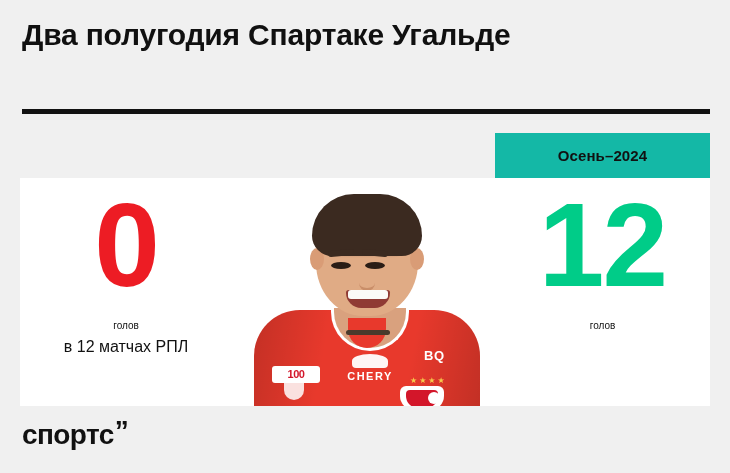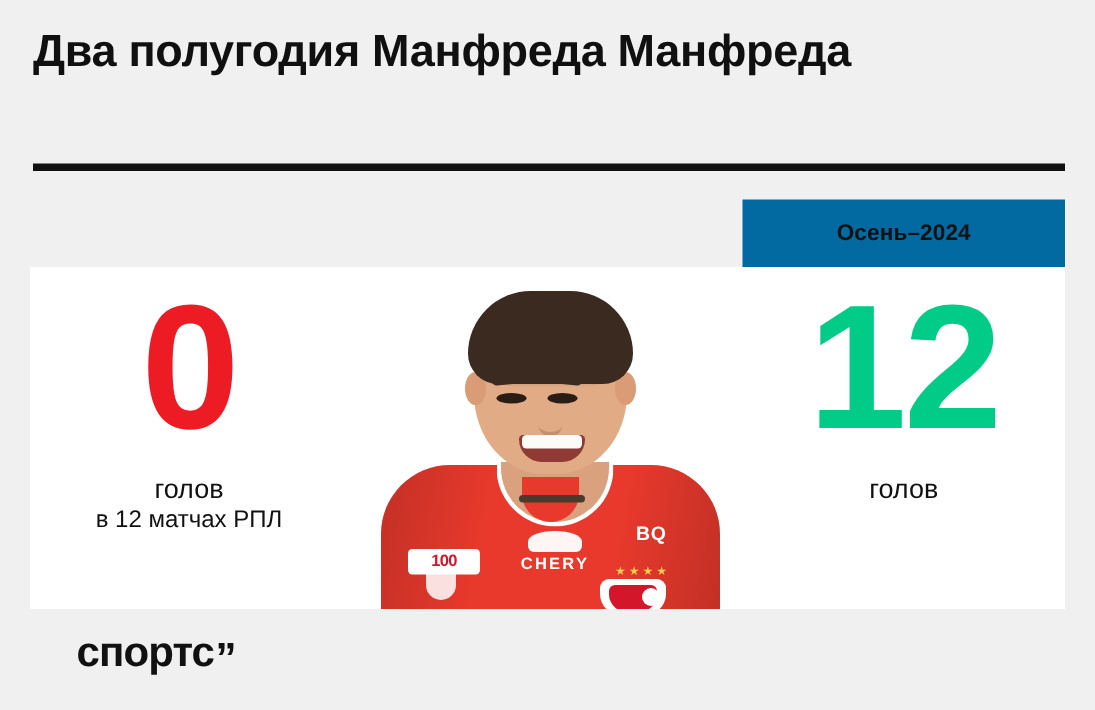--- a/index.html
+++ b/index.html
@@ -75,21 +75,21 @@
     white-space: nowrap;
   }
   .badge-spring {
     left: 20px;
     width: 212px;
     background: #f2dcdd;
   }
   .badge-autumn {
     left: 495px;
     width: 215px;
-    background: #0369a1;
+    background: #14b8a6;
   }
 
   
   .stat {
     position: absolute;
     top: 186px;
     width: 212px;
     text-align: center;
   }
   .stat-left  { left: 20px; }
@@ -99,21 +99,21 @@
     font-size: 118px;
     line-height: 118px;
     font-weight: bold;
     letter-spacing: -2px;
     height: 128px;
   }
   .stat-number.red   { color: #ed1c24; }
   .stat-number.green { color: #00cc88; }
 
   .stat-caption-1 {
-    font-size: 18px;
+    font-size: 10px;
     line-height: 20px;
     color: #111111;
     margin-top: 2px;
   }
   .stat-caption-2 {
     font-size: 16px;
     line-height: 22px;
     color: #111111;
   }
 
@@ -315,22 +315,21 @@
     background: rgba(255,255,255,0.85);
     border-radius: 3px 3px 10px 10px;
   }
 
   
   .footer-logo {
     position: absolute;
     left: 22px;
     top: 421px;
     display: flex;
-    align-items: flex-end;
-    margin-left: 29px;
+    align-items: flex-start;
   }
   .logo-word {
     font-size: 28px;
     font-weight: bold;
     color: #111111;
     letter-spacing: -0.6px;
     line-height: 28px;
   }
   .logo-mark {
     font-size: 28px;
@@ -339,21 +338,21 @@
     line-height: 20px;
     margin-left: 1px;
   }
 </style>
 </head>
 <body>
 
 <div class="infographic">
 
   <div class="title-block">
-    <div class="title-line">Два полугодия Манфреда Манфреда</div>
+    <div class="title-line">Два полугодия Спартаке Угальде</div>
   </div>
   <div class="title-rule"></div>
 
   <div class="card"></div>
 
   <div class="badge badge-autumn">
     <span class="badge-label">Осень–2024</span>
   </div>
 
   <div class="stat stat-left">

